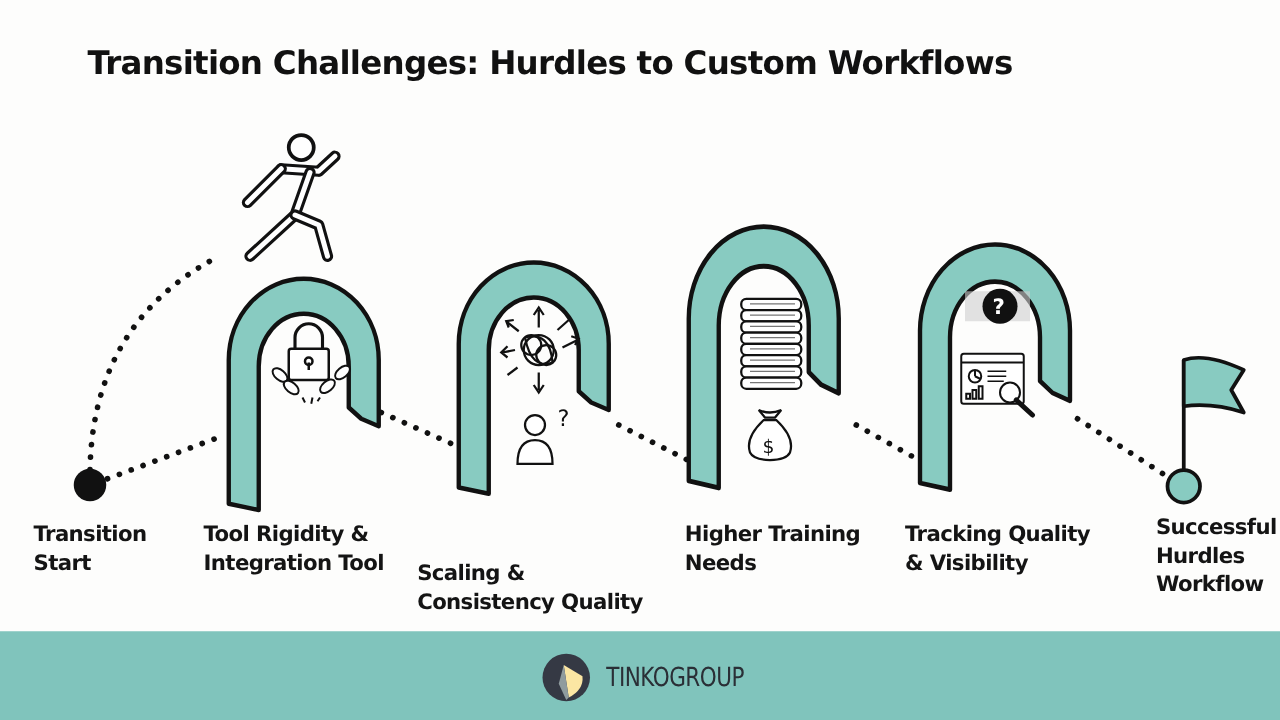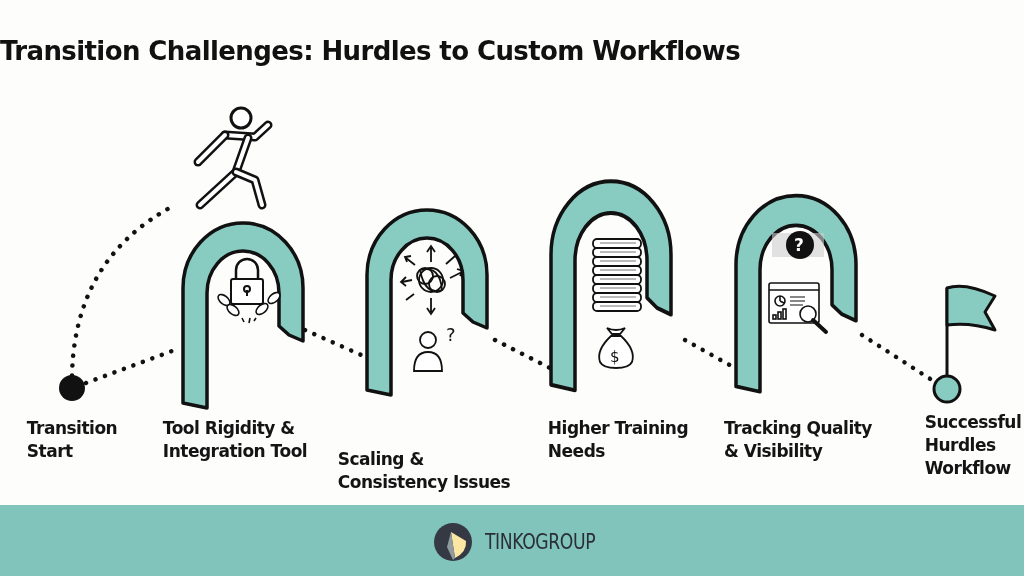--- a/index.html
+++ b/index.html
@@ -3,21 +3,21 @@
 <meta charset="utf-8">
 <style>
   html, body { margin: 0; padding: 0; }
   body {
     width: 1024px; height: 576px; overflow: hidden; position: relative;
     background: #fdfdfc;
     font-family: "DejaVu Sans", "Liberation Sans", sans-serif;
     color: #111;
   }
   .title {
-    position: absolute; left: 0; top: 36px; width: 880px; 
+    position: absolute; left: 0; top: 36px; width: 880px; text-align: center;
     font-size: 26px; font-weight: bold; letter-spacing: -0.6px; color: #111;
   }
   svg.scene { position: absolute; left: 0; top: 0; }
   .label {
     position: absolute; text-align: left; font-size: 17px; font-weight: bold;
     line-height: 23px; letter-spacing: -0.5px; color: #141414;
     transform: translateX(-50%); white-space: nowrap;
   }
   .footer {
     position: absolute; left: 0; top: 505px; width: 1024px; height: 71px;
@@ -161,21 +161,21 @@
 <div class="label" style="left:72px; top:417px;">
   <div>Transition</div>
   <div>Start</div>
 </div>
 <div class="label" style="left:235px; top:417px;">
   <div>Tool Rigidity &amp;</div>
   <div>Integration Tool</div>
 </div>
 <div class="label" style="left:424px; top:417px;margin-top:31px;">
   <div>Scaling &amp;</div>
-  <div>Consistency Issues</div>
+  <div>Consistency Quality</div>
 </div>
 <div class="label" style="left:618px; top:417px;">
   <div>Higher Training</div>
   <div>Needs</div>
 </div>
 <div class="label" style="left:798px; top:417px;">
   <div>Tracking Quality</div>
   <div>&amp; Visibility</div>
 </div>
 <div class="label" style="left:973px; top:411px;">

